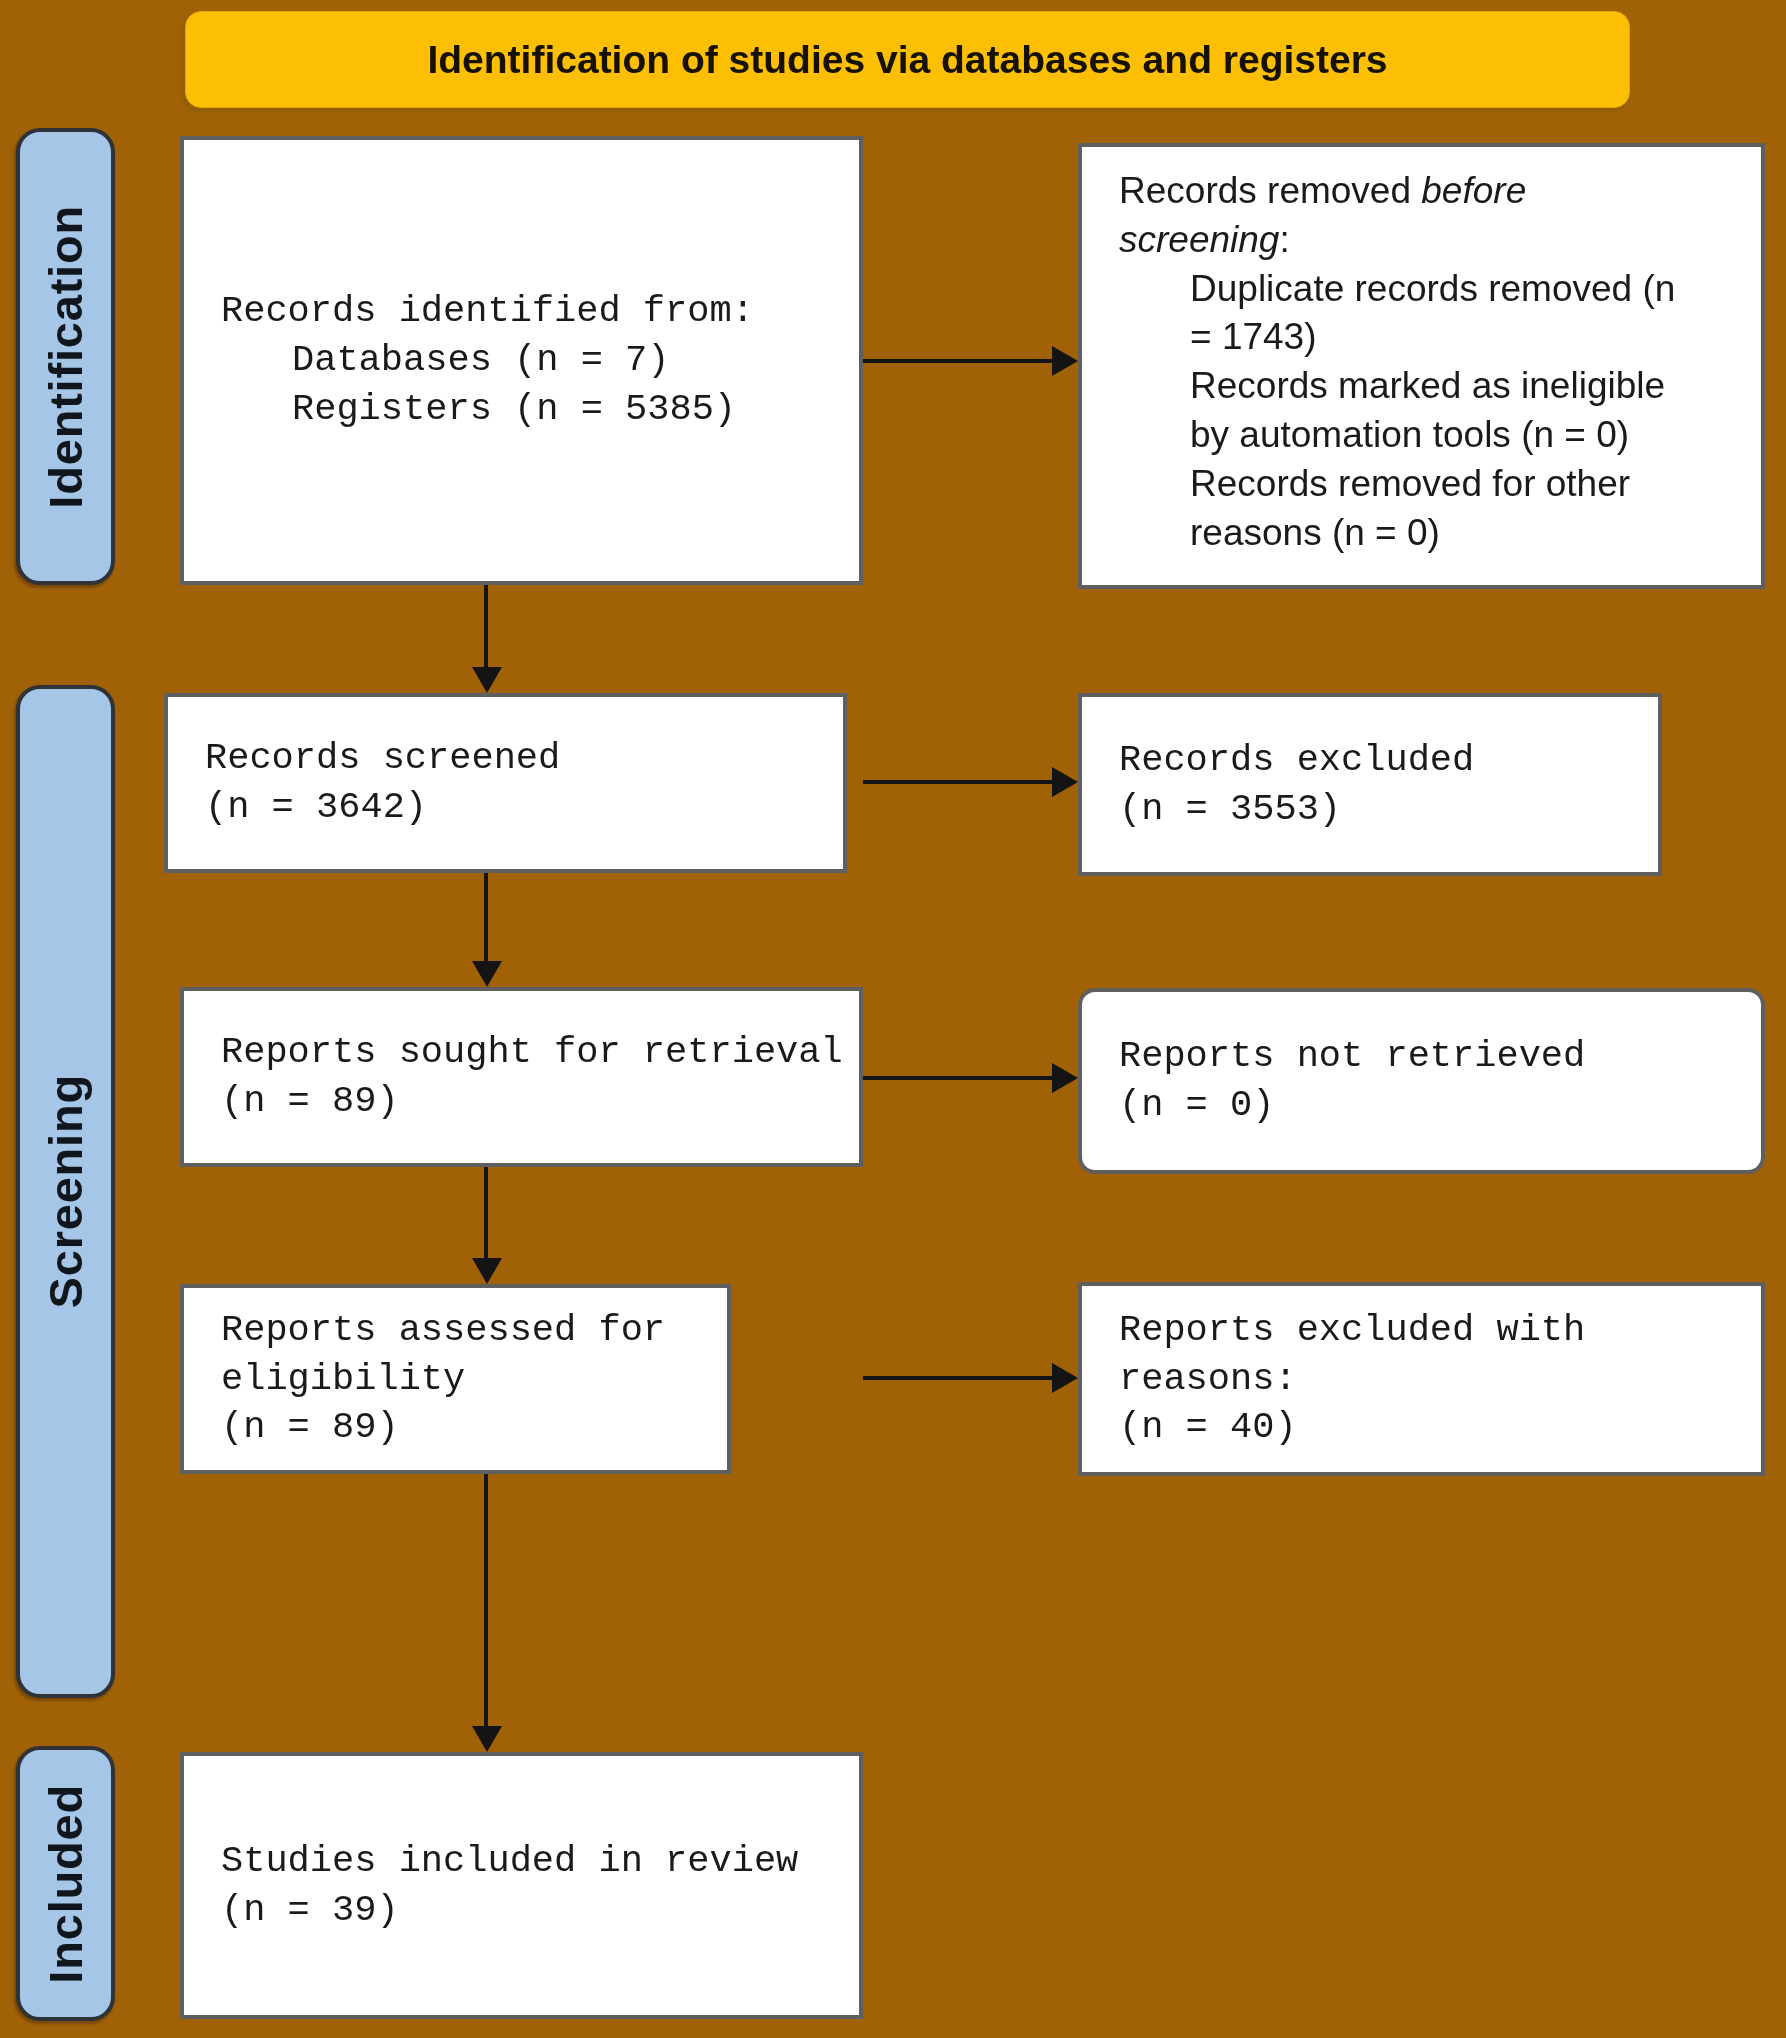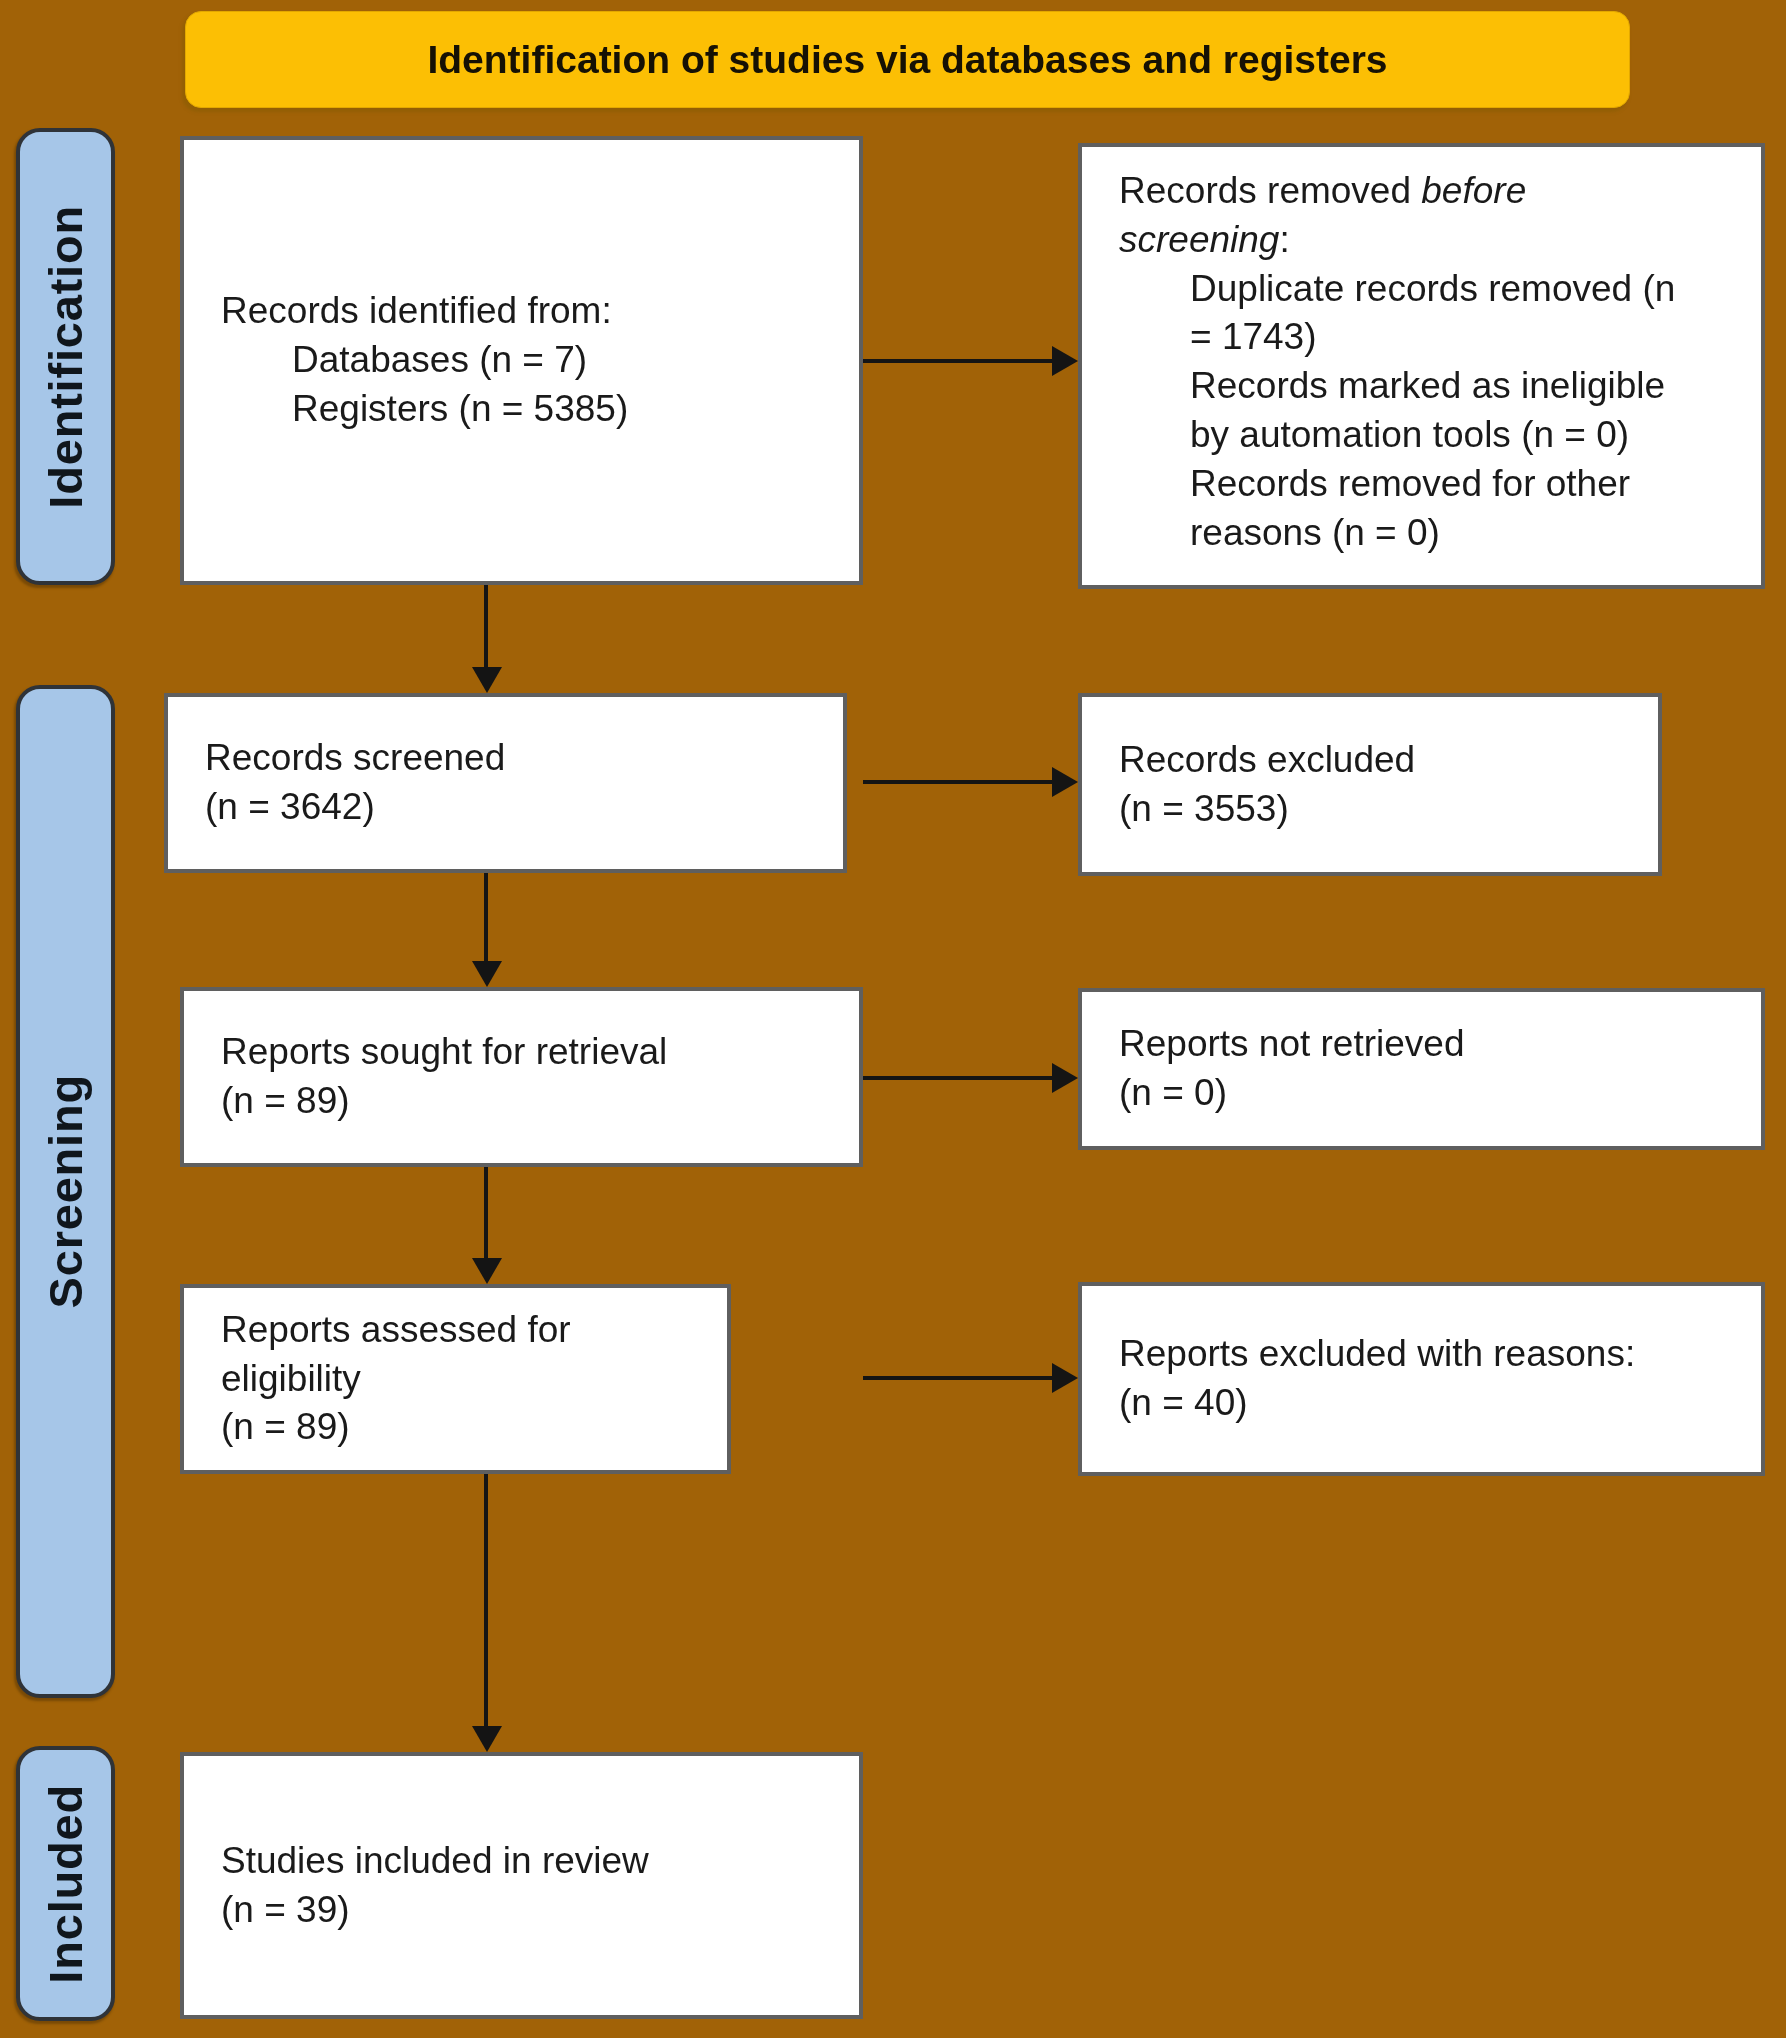--- a/index.html
+++ b/index.html
@@ -48,30 +48,30 @@
   }
 
   
   .box {
     position: absolute;
     background: #ffffff;
     border: 4px solid #5F5F5F;
     font-size: 37px; line-height: 1.32; color: #1a1a1a;
   }
   .box.vcenter { display: flex; flex-direction: column; justify-content: center; }
-  .pad-left { padding-left: 37px; padding-right: 8px; }
+  .pad-left { padding-left: 37px; padding-right: 8px; font-family: Liberation Mono, monospace; }
   .indent { margin-left: 71px; }
 
   .box-records-identified   { left: 180px; top: 136px;  width: 683px; height: 449px; }
   .box-records-removed      { left: 1078px; top: 143px; width: 687px; height: 446px;
                               padding: 20px 69px 16px 37px; }
   .box-records-screened     { left: 164px;  top: 693px;  width: 683px; height: 180px; }
   .box-records-excluded     { left: 1078px; top: 693px;  width: 584px; height: 183px; }
   .box-reports-sought       { left: 180px;  top: 987px; width: 683px; height: 180px; }
-  .box-reports-not-retrieved{ left: 1078px; top: 988px; width: 687px; height: 162px; }
+  .box-reports-not-retrieved{ left: 1078px; top: 988px; width: 687px; height: 186px; border-radius: 17px; }
   .box-reports-assessed     { left: 180px;  top: 1284px; width: 551px; height: 190px; }
   .box-reports-excluded     { left: 1078px; top: 1282px; width: 687px; height: 194px; }
   .box-studies-included     { left: 180px;  top: 1752px; width: 683px; height: 267px; }
 
   
   .arr-line { position: absolute; background: #141414; }
   .arr-head { position: absolute; width: 0; height: 0; }
   .arr-head.to-right {
     border-top: 15.4px solid transparent;
     border-bottom: 15.4px solid transparent;

